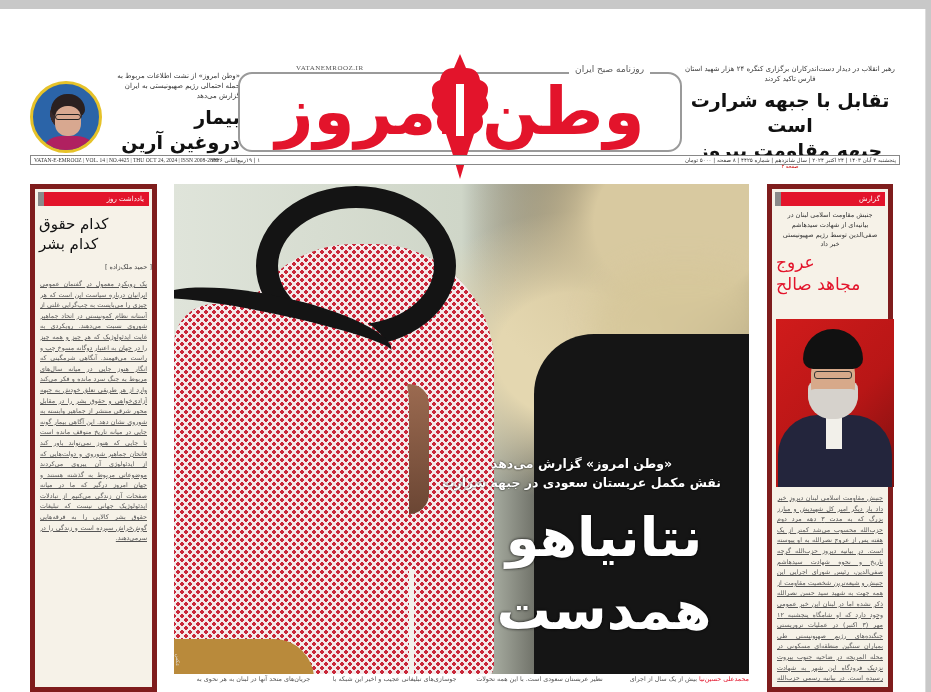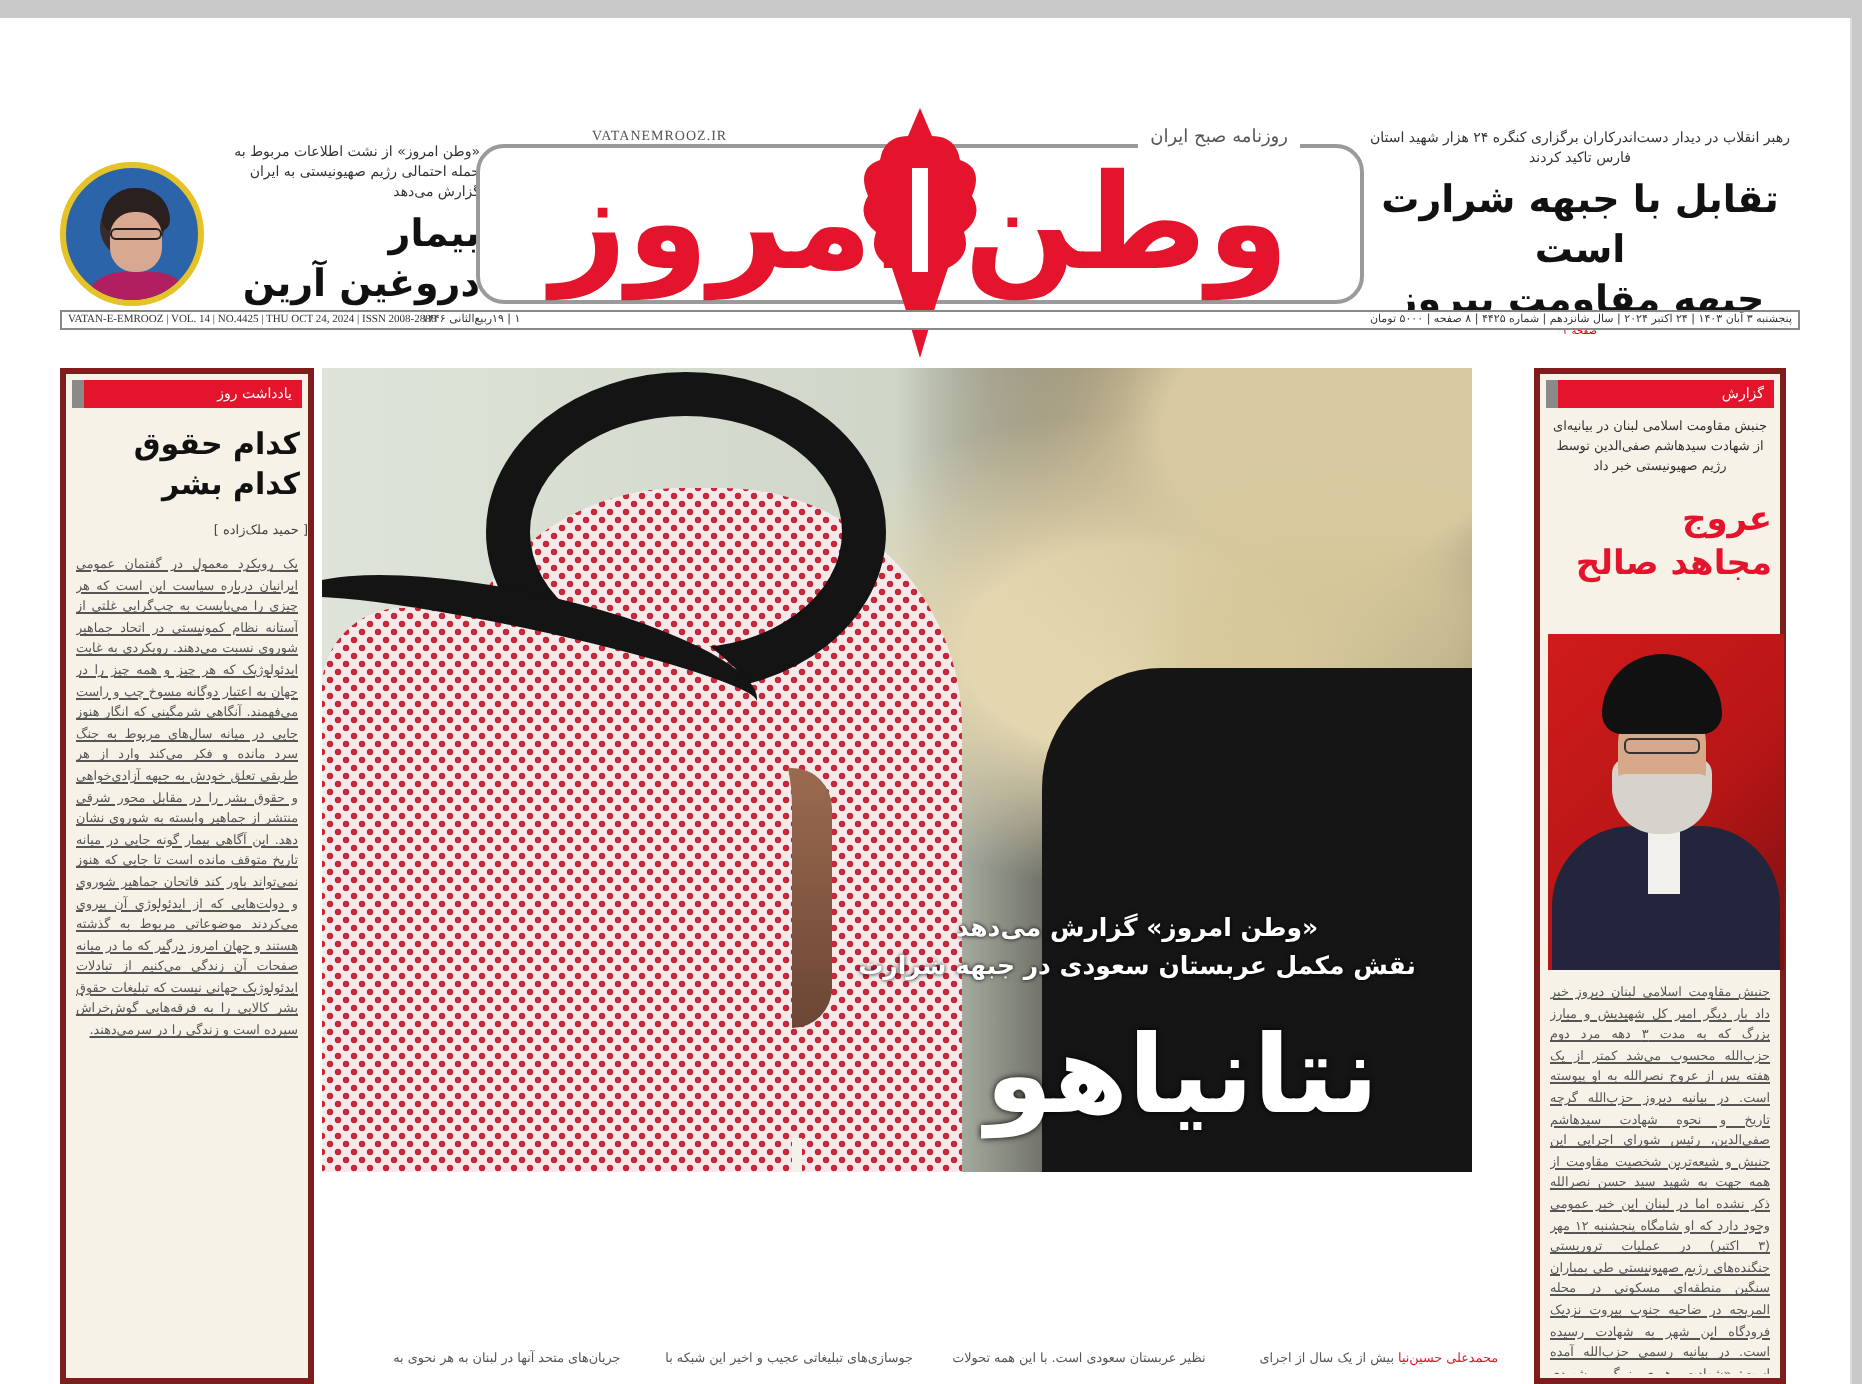--- a/index.html
+++ b/index.html
@@ -39,45 +39,45 @@
   .teaser-left .headline { font-size: 19px; font-weight: bold; color: #111; line-height: 1.3; margin-top: 4px; }
   .teaser-left .page-ref { font-size: 5px; color: #c00; text-align: center; }
 
   
   .info-strip { position: absolute; left: 30px; top: 146px; width: 870px; height: 10px; border: 1px solid #888; background: #fff; }
   .info-strip .left-info { position: absolute; left: 3px; top: 0; font-size: 5.5px; color: #333; direction: ltr; font-family: "Liberation Serif", serif; white-space: nowrap; line-height: 9px; }
   .info-strip .mid-info { position: absolute; left: 180px; top: 0; font-size: 5.5px; color: #333; white-space: nowrap; line-height: 9px; }
   .info-strip .right-info { position: absolute; right: 3px; top: 0; font-size: 5.5px; color: #333; white-space: nowrap; line-height: 9px; }
 
   
-  .col { position: absolute; background: #f6f2e8; border: 3px solid #7f1d1d; }
+  .col { position: absolute; background: #f6f2e8; border: 5px solid #7f1d1d; }
   .col-left { left: 30px; top: 175px; width: 127px; height: 508px; }
   .col-right { left: 767px; top: 175px; width: 126px; height: 508px; }
   .section-bar { position: absolute; left: 3px; right: 3px; top: 3px; height: 14px; background: #e3142b; }
   .section-bar .tab-gray { position: absolute; left: 0; top: 0; width: 6px; height: 14px; background: #8a8a8a; }
   .section-bar .label { position: absolute; right: 5px; top: 0; font-size: 7px; color: #fff; line-height: 14px; }
-  .col .col-title { position: absolute; left: 4px; right: 4px; text-align: right; font-weight: bold; line-height: 1.3; }
+  .col .col-title { position: absolute; left: 4px; right: 4px; text-align: left; font-weight: normal; line-height: 1.3; }
   .col-left .col-title { top: 26px; font-size: 15px; color: #111; }
   .col-left .byline { position: absolute; left: 4px; right: 0; top: 74px; font-size: 6.5px; color: #444; }
   .col-right .kicker { position: absolute; left: 6px; right: 6px; top: 22px; text-align: center; font-size: 6.5px; color: #333; line-height: 1.5; }
   .col-right .col-title { top: 62px; font-size: 17px; color: #e3142b; }
   .col-text { position: absolute; left: 5px; right: 5px; text-align: justify; font-size: 6.4px; color: #555; line-height: 10.6px; overflow: hidden; text-decoration: underline; }
   .col-left .col-text { top: 90px; bottom: 2px; }
   .col-right .col-text { top: 304px; bottom: 2px; }
 
   .portrait { position: absolute; left: 4px; top: 130px; width: 118px; height: 168px; background: linear-gradient(135deg, #d01b1b 0%, #b81616 55%, #7a1010 100%); overflow: hidden; }
   .portrait .turban { position: absolute; left: 27px; top: 10px; width: 60px; height: 40px; border-radius: 30px 30px 10px 10px; background: #111; }
   .portrait .face { position: absolute; left: 35px; top: 36px; width: 44px; height: 54px; border-radius: 18px 18px 22px 22px; background: #d7a98a; }
   .portrait .beard { position: absolute; left: 32px; top: 62px; width: 50px; height: 38px; border-radius: 8px 8px 26px 26px; background: #d6d2cc; }
   .portrait .glasses { position: absolute; left: 38px; top: 52px; width: 38px; height: 8px; border: 1.5px solid #333; border-radius: 3px; }
   .portrait .robe { position: absolute; left: 2px; top: 96px; width: 114px; height: 80px; border-radius: 40px 40px 0 0; background: #23253c; }
   .portrait .collar { position: absolute; left: 50px; top: 96px; width: 16px; height: 34px; background: #f2f0ea; }
 
   
-  .main-photo { position: absolute; left: 161px; top: 175px; width: 575px; height: 402px; overflow: hidden;
+  .main-photo { position: absolute; left: 174px; top: 175px; width: 575px; height: 490px; overflow: hidden;
     background:
       radial-gradient(ellipse at 88% 8%, #d8c9a0 0 12%, transparent 30%),
       radial-gradient(ellipse at 70% 35%, #e4d7b0 0 14%, transparent 32%),
       linear-gradient(90deg, #dfe4da 0%, #cfd6c8 50%, #3b3a34 70%, #1a1a1a 100%);
   }
   .main-photo .bg-dark { position: absolute; left: 360px; top: 150px; width: 260px; height: 360px; border-radius: 60px 0 0 0; background: #151515; }
   .main-photo .bg-gold { position: absolute; left: 420px; top: 80px; width: 180px; height: 150px; border-radius: 40%; background: #d6c79a; filter: blur(14px); opacity: 0.8; }
   .keffiyeh { background-color: #f4eaea;
     background-image:
       radial-gradient(circle, #c9283a 1.6px, transparent 1.8px),

